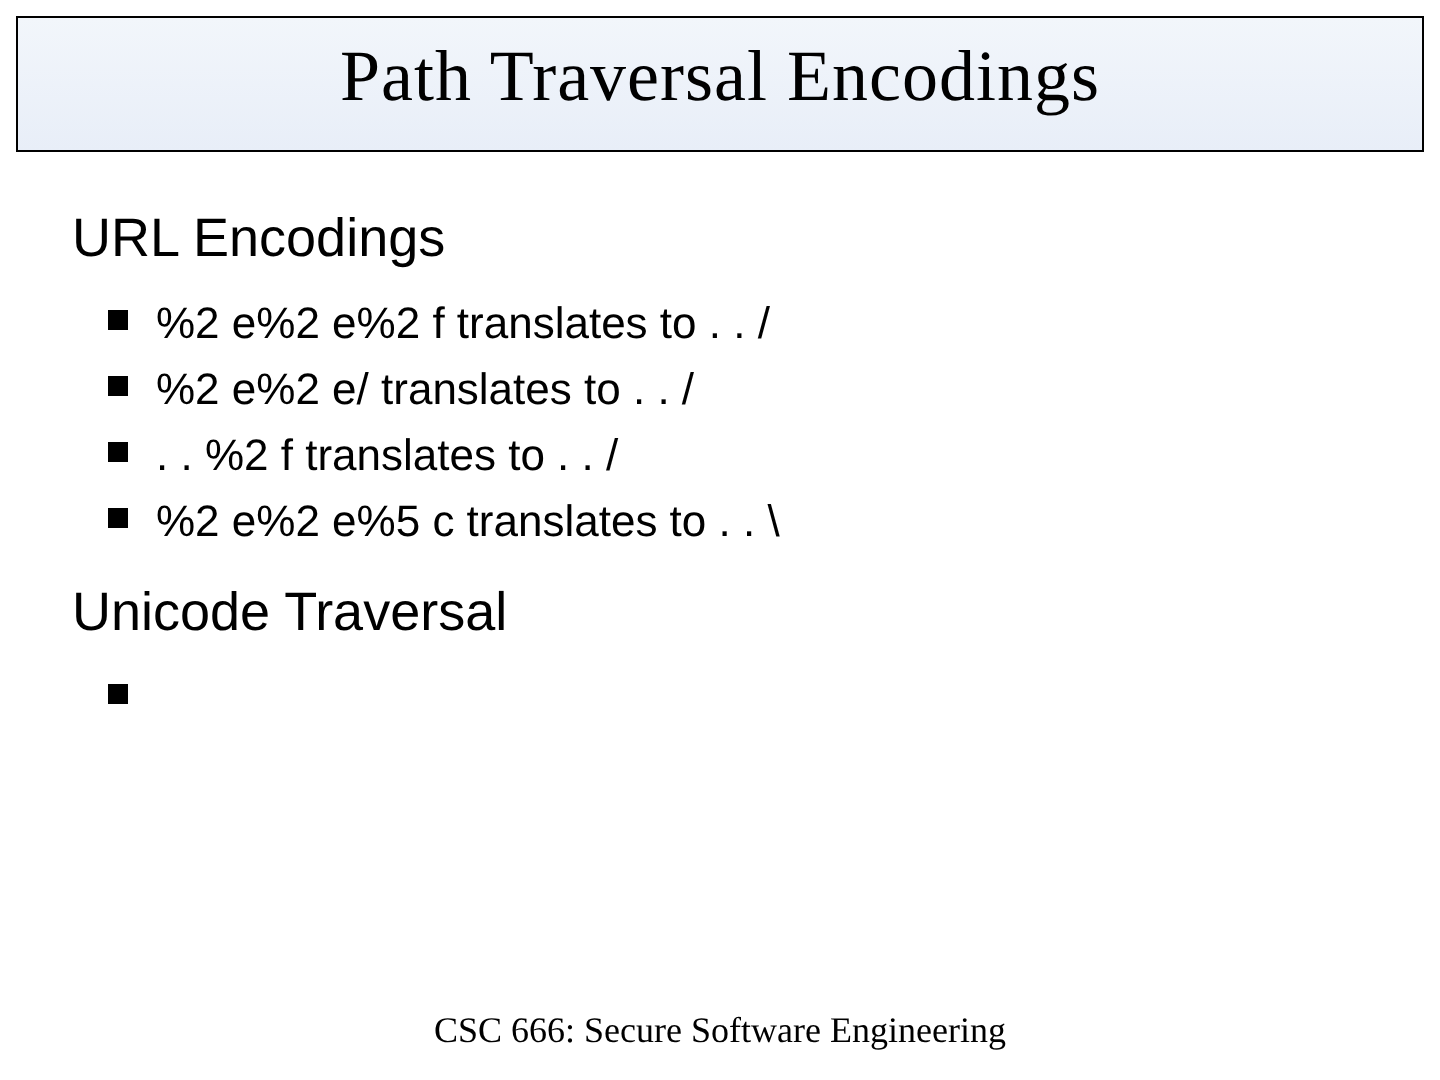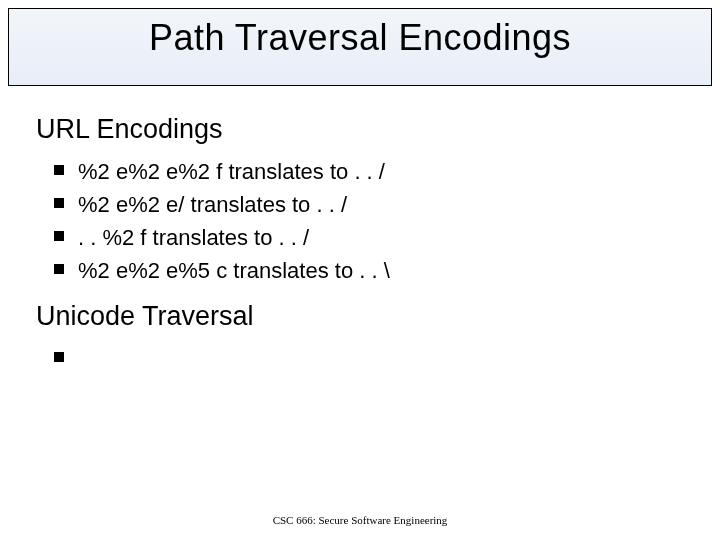--- a/index.html
+++ b/index.html
@@ -9,22 +9,23 @@
     background: #ffffff;
     font-family: Arial, Helvetica, sans-serif;
     color: #000;
     position: relative;
     overflow: hidden;
   }
   .title-bar {
     margin: 8px 8px 0 8px;
     border: 1px solid #000;
     background: linear-gradient(to bottom, #f2f6fb 0%, #e8eef8 100%);
-    padding: 8px 0 26px 0;
+    padding: 8px 0 16px 0;
     text-align: center;
+    font-family: Liberation Serif, serif;
   }
   .title-text {
     font-size: 36px;
     letter-spacing: 0.5px;
   }
   .content {
     padding: 18px 28px 0 36px;
   }
   .section-heading {
     font-size: 27px;
@@ -48,21 +49,21 @@
     width: 10px;
     height: 10px;
     background: #000;
   }
   .footer {
     position: absolute;
     bottom: 14px;
     left: 0;
     width: 100%;
     text-align: center;
-    font-size: 11px;
+    font-size: 18px;
     font-family: "Times New Roman", Times, serif;
     color: #000;
   }
 </style>
 </head>
 <body>
 
 <div class="title-bar">
   <div class="title-text">Path Traversal Encodings</div>
 </div>

